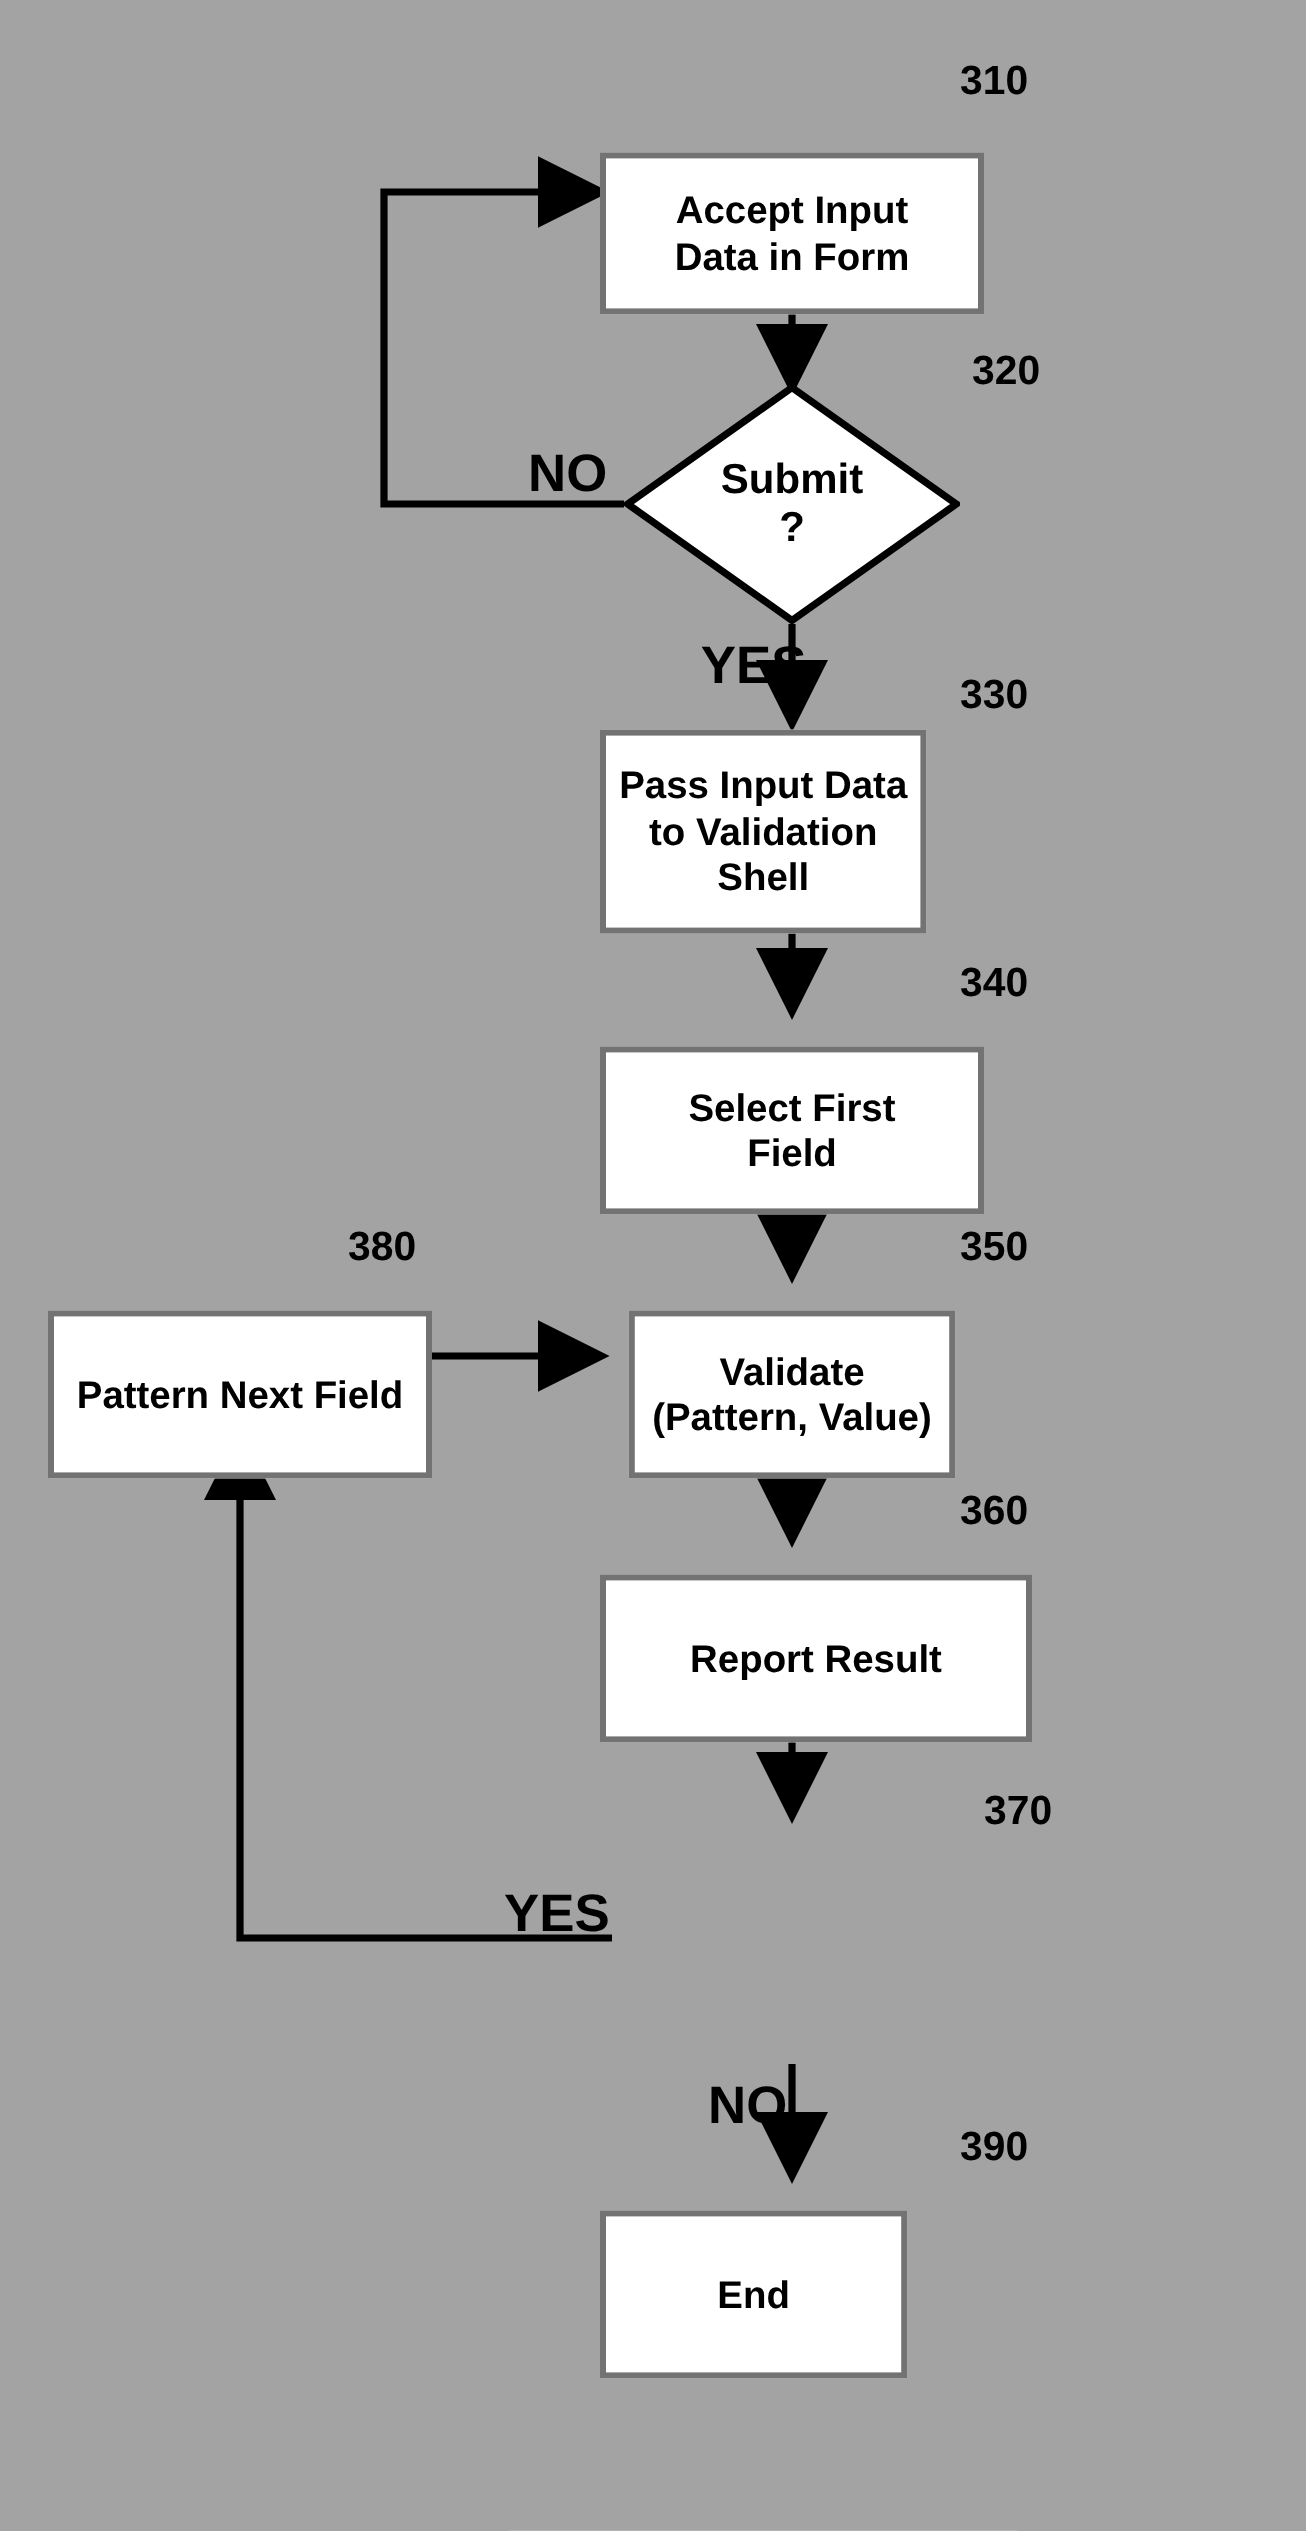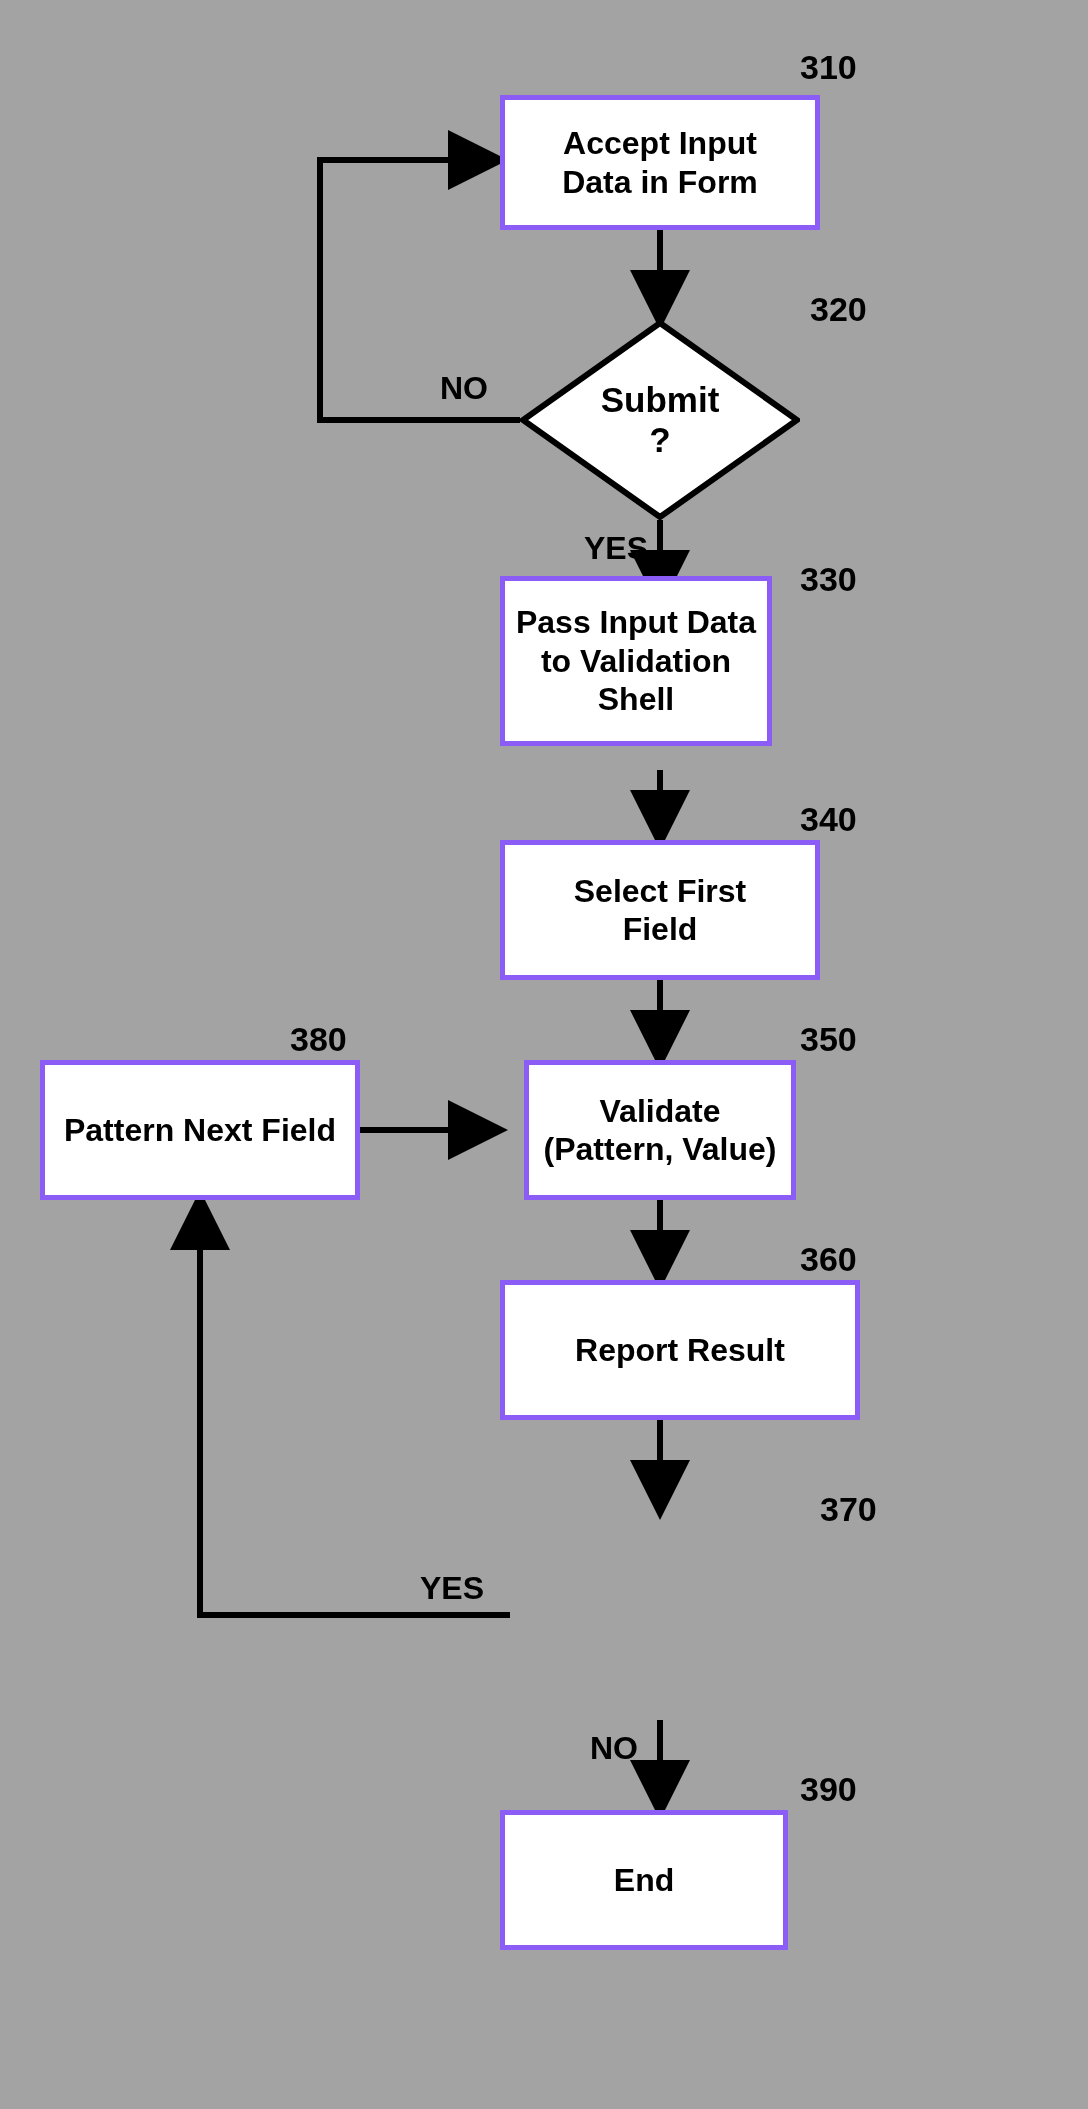--- a/index.html
+++ b/index.html
@@ -8,31 +8,32 @@
     font-family: Arial, Helvetica, sans-serif;
   }
   .canvas {
     position: relative;
     width: 1088px;
     height: 2109px;
     background: #a3a3a3;
   }
   .box {
     position: absolute;
-    border: 5px solid #8b5cf6;
+    border: 5px solid #737373;
     box-sizing: border-box;
     display: flex;
     align-items: center;
     justify-content: center;
     text-align: center;
     font-size: 32px;
     font-weight: bold;
     line-height: 1.2;
     padding: 6px;
     background: #fff;
+    margin-top: 32px;
   }
   .diamond-wrap {
     position: absolute;
   }
   .diamond-shape {
     position: absolute;
     left: 0; top: 0; width: 100%; height: 100%;
   }
   .diamond-text {
     position: absolute;
@@ -45,21 +46,21 @@
     font-weight: bold;
     line-height: 1.15;
   }
   .num {
     position: absolute;
     font-size: 34px;
     font-weight: bold;
   }
   .edge-label {
     position: absolute;
-    font-size: 32px;
+    font-size: 44px;
     font-weight: bold;
   }
   svg.connector {
     position: absolute;
     overflow: visible;
   }
 </style>
 </head>
 <body>
 
@@ -133,17 +134,17 @@
   <div class="num" style="left:800px; top:1240px;">360</div>
   <div class="box" style="left:500px; top:1280px; width:360px; height:140px;">
     <span>Report Result</span>
   </div>
 
   <div class="num" style="left:820px; top:1490px;">370</div>
   <div class="edge-label" style="left:420px; top:1570px;">YES</div>
   <div class="edge-label" style="left:590px; top:1730px;">NO</div>
 
   <div class="num" style="left:800px; top:1770px;">390</div>
-  <div class="box" style="left:500px; top:1810px; width:288px; height:140px;">
+  <div class="box" style="left:500px; top:1810px; width:256px; height:140px;">
     <span>End</span>
   </div>
 
 </div>
 
 </body></html>

